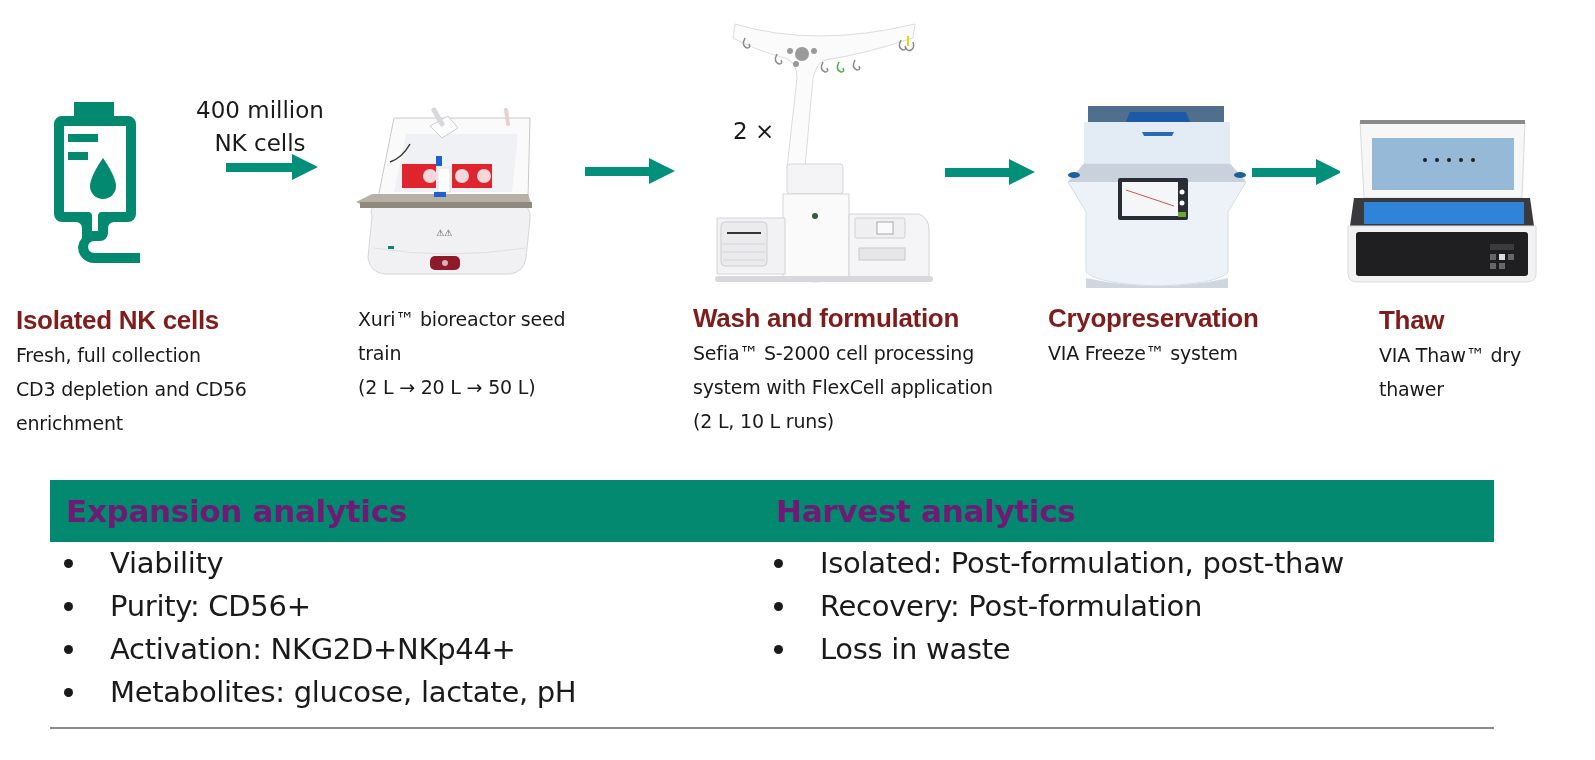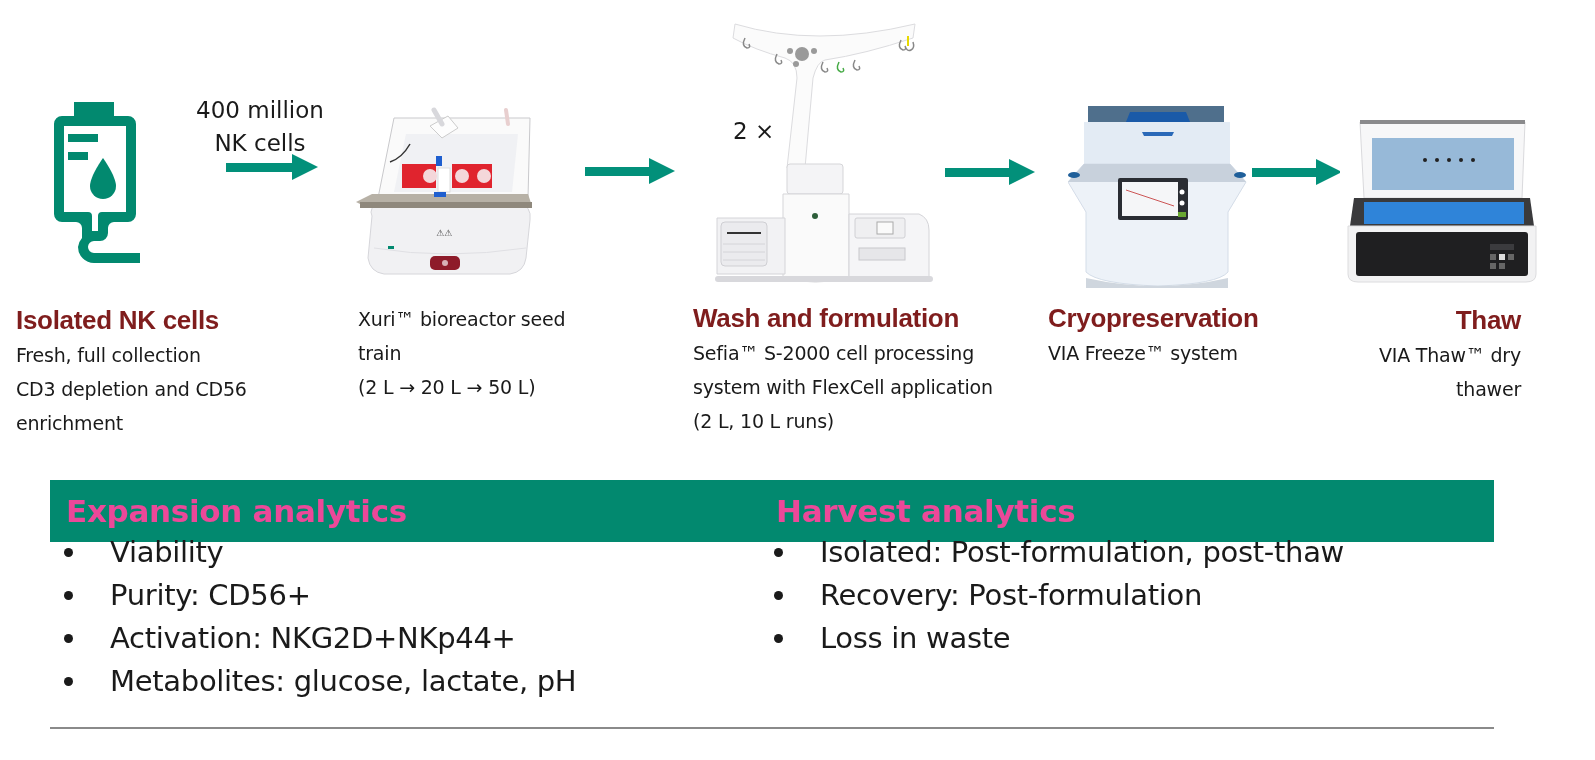--- a/index.html
+++ b/index.html
@@ -17,22 +17,22 @@
   .arrow-label { position: absolute; font-size: 23px; line-height: 33px; text-align: center; color: #1a1a1a; font-family: "DejaVu Sans", sans-serif; }
 
   
   .step { position: absolute; top: 302px; }
   .step .title { font-family: Liberation Sans, sans-serif; font-weight: bold; font-size: 26px; line-height: 36px; color: #7f1d1d; letter-spacing: -0.3px; }
   .step .desc { font-family: "DejaVu Sans", sans-serif; font-size: 19px; line-height: 34px; color: #1a1a1a; letter-spacing: -0.2px; }
   .step .desc div { white-space: nowrap; }
 
   
   .banner { position: absolute; left: 50px; top: 480px; width: 1444px; height: 62px; background: #02896f; }
-  .banner-title { position: absolute; top: 492px; font-family: "DejaVu Sans", sans-serif; font-weight: bold; font-size: 31px; line-height: 38px; color: #ec4899; letter-spacing: -0.3px; }
-  .blist { position: absolute; top: 531px; list-style: none; }
+  .banner-title { position: absolute; top: 492px; font-family: "DejaVu Sans", sans-serif; font-weight: bold; font-size: 31px; line-height: 38px; color: #701a75; letter-spacing: -0.3px; }
+  .blist { position: absolute; top: 542px; list-style: none; }
   .blist li { position: relative; font-family: "DejaVu Sans", sans-serif; font-size: 29px; line-height: 43px; padding-left: 46px; color: #1a1a1a; white-space: nowrap; letter-spacing: -0.3px; }
   .blist li .dot { position: absolute; left: 0; top: 17px; width: 9px; height: 9px; border-radius: 50%; background: #1a1a1a; }
   .divider { position: absolute; left: 50px; top: 727px; width: 1444px; height: 2px; background: #8a8a8a; }
 </style>
 </head>
 <body>
 
 <svg class="abs" style="left:48px;top:100px;" width="96" height="165" viewBox="0 0 96 165">
   <rect x="26" y="2" width="40" height="14" fill="#02896f"></rect>
   <path d="M14 16 H80 A8 8 0 0 1 88 24 V114 A8 8 0 0 1 80 122 H66 A6 6 0 0 0 60 128 V133 A8 8 0 0 1 52 141 H46 A6 6 0 0 0 40 147 A6 6 0 0 0 46 153 H92 V163 H46 A16 16 0 0 1 30 147 A16 16 0 0 1 34 138 H34 V128 A6 6 0 0 0 28 122 H14 A8 8 0 0 1 6 114 V24 A8 8 0 0 1 14 16 Z M16 26 V112 H40 A4 4 0 0 1 44 116 V131 H50 V116 A4 4 0 0 1 54 112 H78 V26 Z" fill="#02896f" fill-rule="evenodd"></path>
@@ -189,21 +189,21 @@
     <div>system with FlexCell application</div>
     <div>(2 L, 10 L runs)</div>
   </div>
 </div>
 <div class="step" style="left:1048px;top:300px;">
   <div class="title">Cryopreservation</div>
   <div class="desc">
     <div>VIA Freeze™ system</div>
   </div>
 </div>
-<div class="step" style="left:1379px;text-align:right;">
+<div class="step" style="left:1379px;">
   <div class="title">Thaw</div>
   <div class="desc">
     <div>VIA Thaw™ dry</div>
     <div>thawer</div>
   </div>
 </div>
 
 <div class="banner"></div>
 <div class="banner-title" style="left:66px;">Expansion analytics</div>
 <div class="banner-title" style="left:776px;">Harvest analytics</div>

